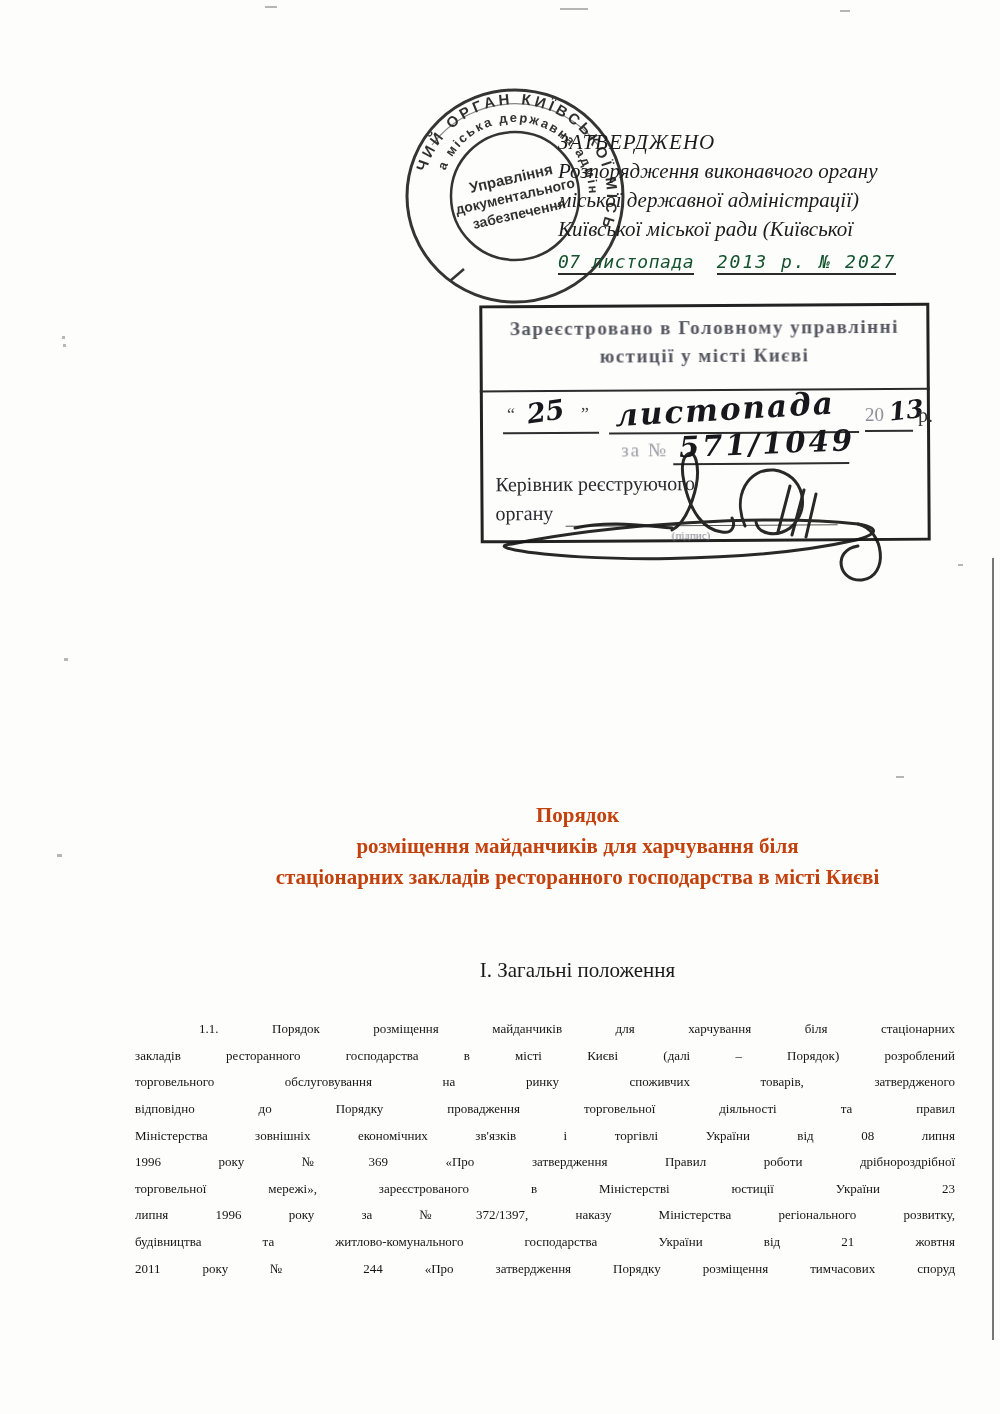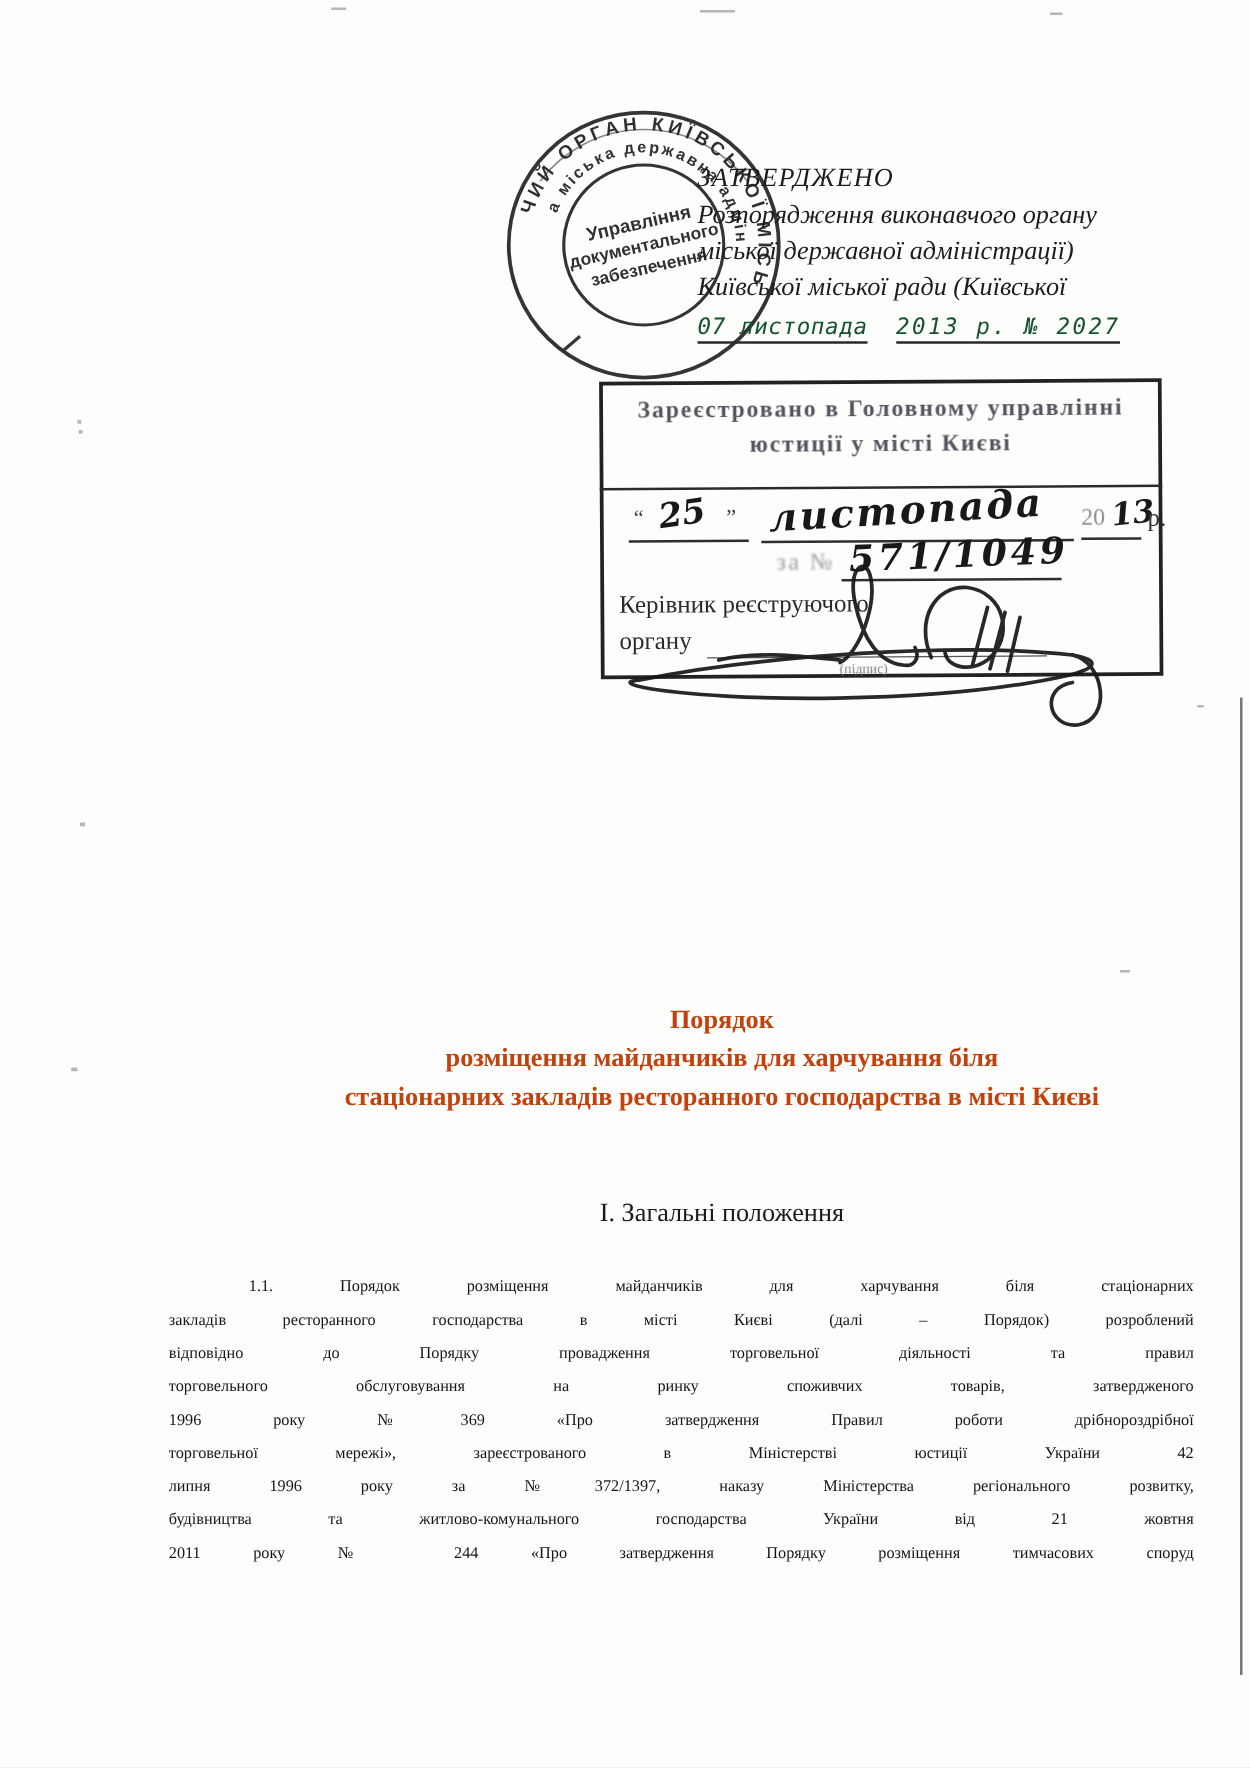--- a/index.html
+++ b/index.html
@@ -140,24 +140,25 @@
     <div>Порядок</div>
     <div>розміщення майданчиків для харчування біля</div>
     <div>стаціонарних закладів ресторанного господарства в місті Києві</div>
   </div>
 
   <div class="section-heading">І. Загальні положення</div>
 
   <div class="body-text">
     <div class="body-line indent">1.1. Порядок розміщення майданчиків для харчування біля стаціонарних</div>
     <div class="body-line">закладів ресторанного господарства в місті Києві (далі – Порядок) розроблений</div>
+    <div class="body-line">торговельного обслуговування на ринку споживчих товарів, затвердженого</div>
     <div class="body-line">відповідно до Порядку провадження торговельної діяльності та правил</div>
-    <div class="body-line">торговельного обслуговування на ринку споживчих товарів, затвердженого</div>
+    <div class="body-line">Міністерства зовнішніх економічних зв'язків і торгівлі України від 08 липня</div>
     <div class="body-line">1996 року №369 «Про затвердження Правил роботи дрібнороздрібної</div>
-    <div class="body-line">торговельної мережі», зареєстрованого в Міністерстві юстиції України 42</div>
+    <div class="body-line">торговельної мережі», зареєстрованого в Міністерстві юстиції України 23</div>
     <div class="body-line">липня 1996 року за №372/1397, наказу Міністерства регіонального розвитку,</div>
     <div class="body-line">будівництва та житлово-комунального господарства України від 21 жовтня</div>
     <div class="body-line">2011 року № 244 «Про затвердження Порядку розміщення тимчасових споруд</div>
   </div>
 
   <div class="artifact v-line"></div>
   <div class="artifact speck" style="left:265px;top:6px;width:12px;height:2px;"></div>
   <div class="artifact speck" style="left:560px;top:8px;width:28px;height:2px;"></div>
   <div class="artifact speck" style="left:840px;top:10px;width:10px;height:2px;"></div>
   <div class="artifact speck" style="left:62px;top:336px;width:3px;height:3px;"></div>

